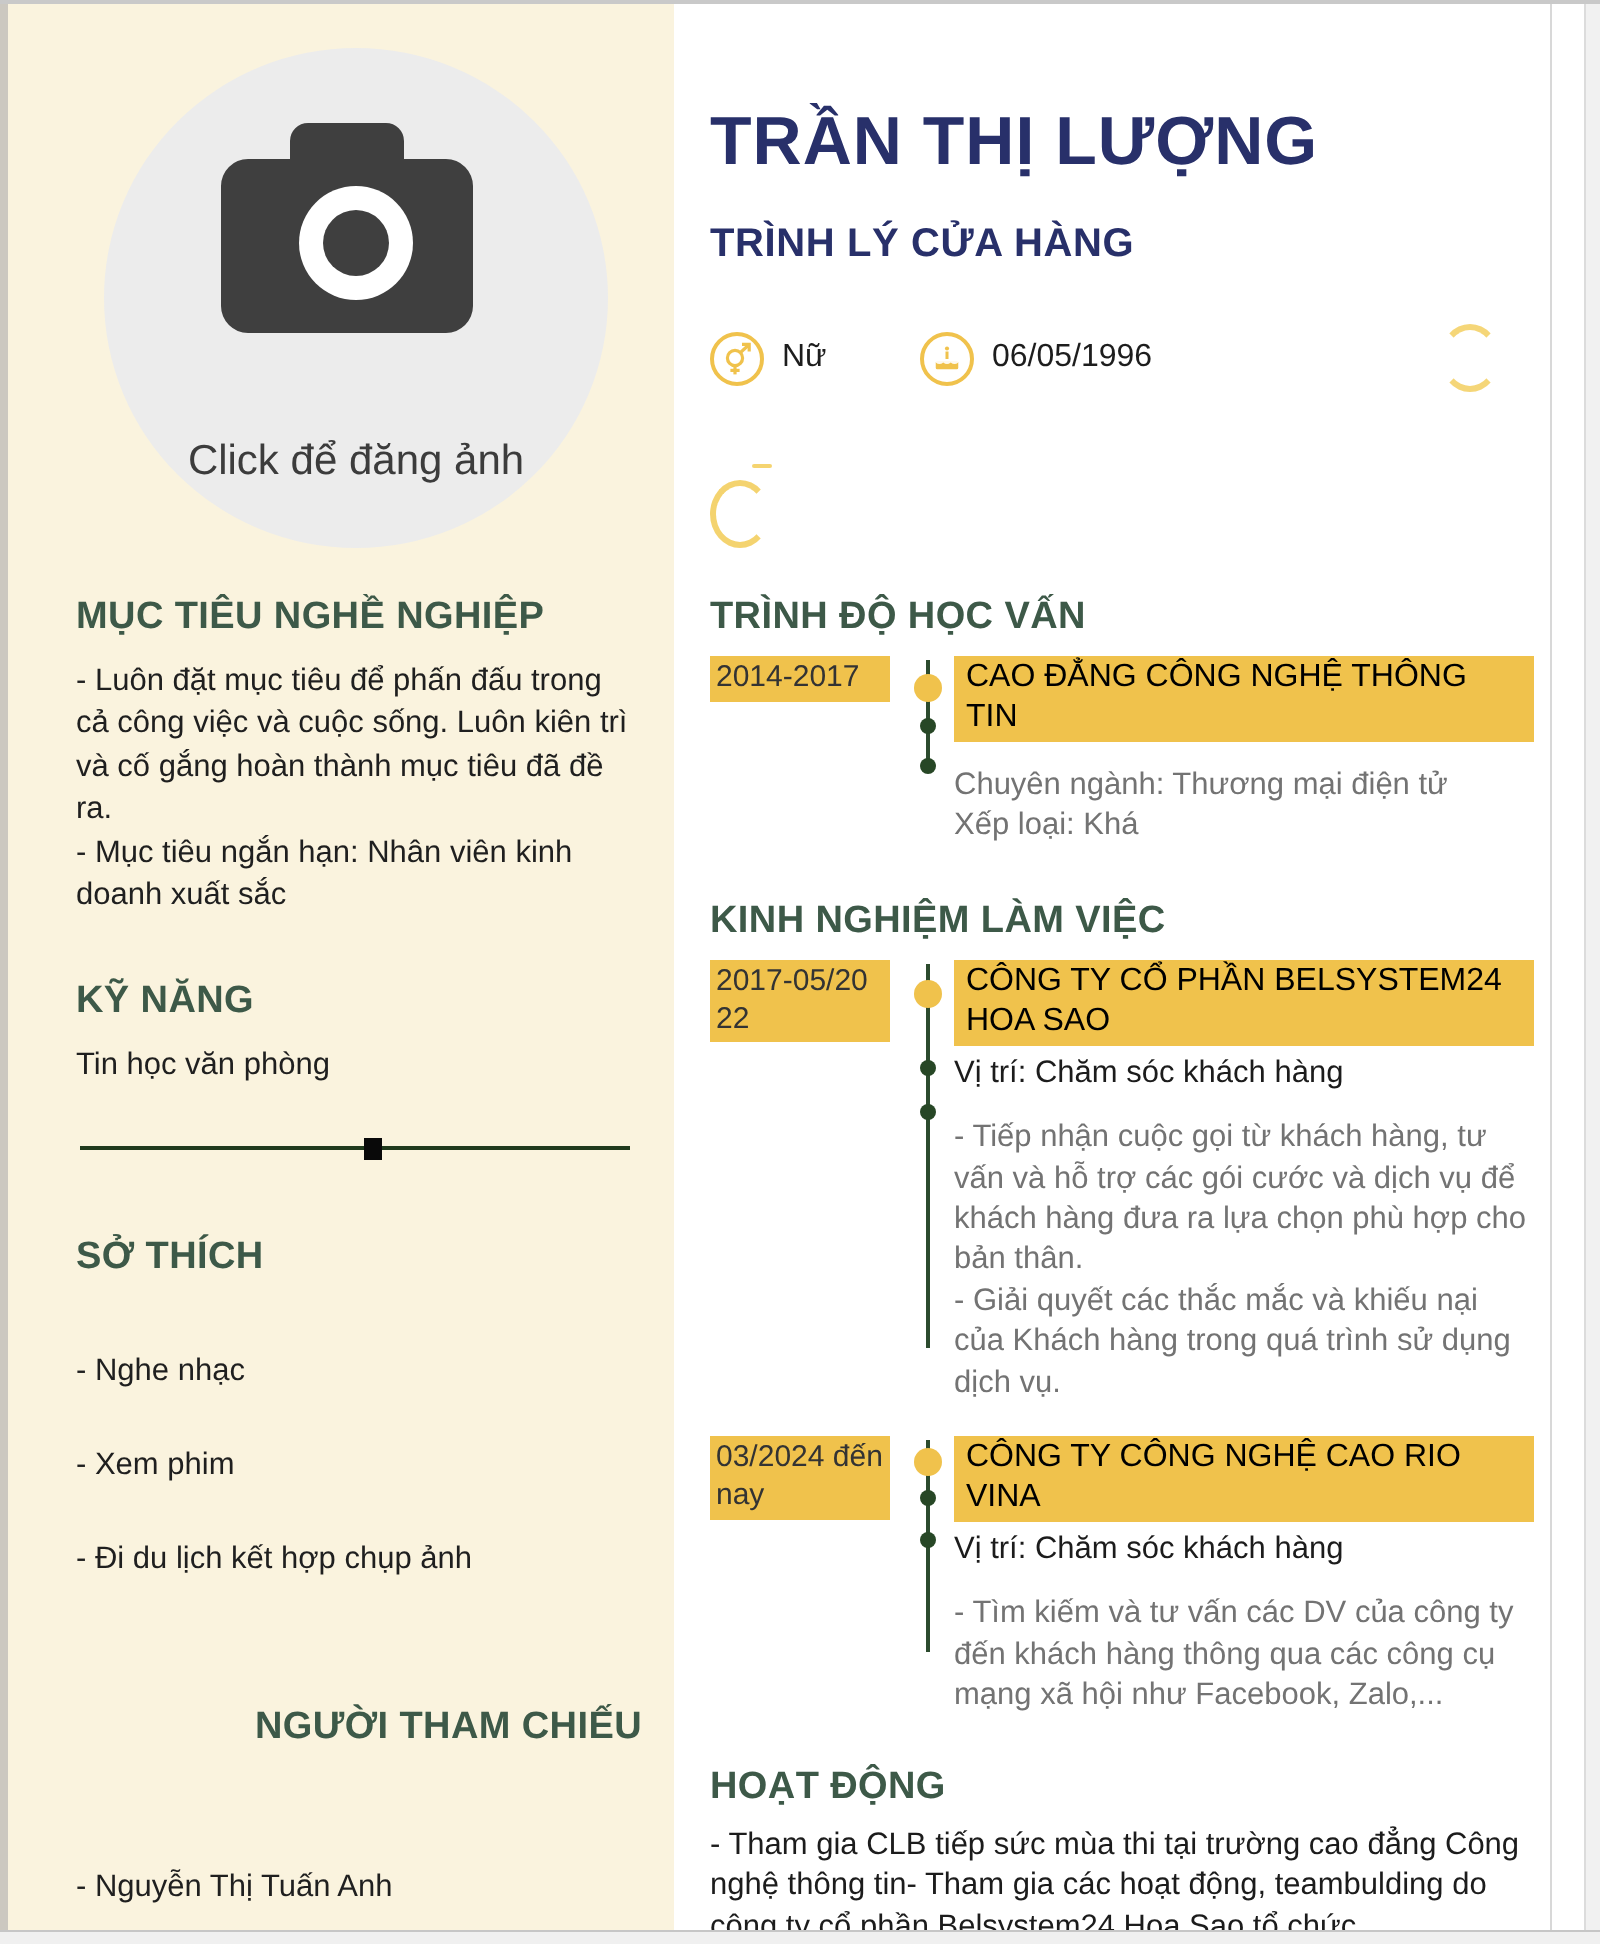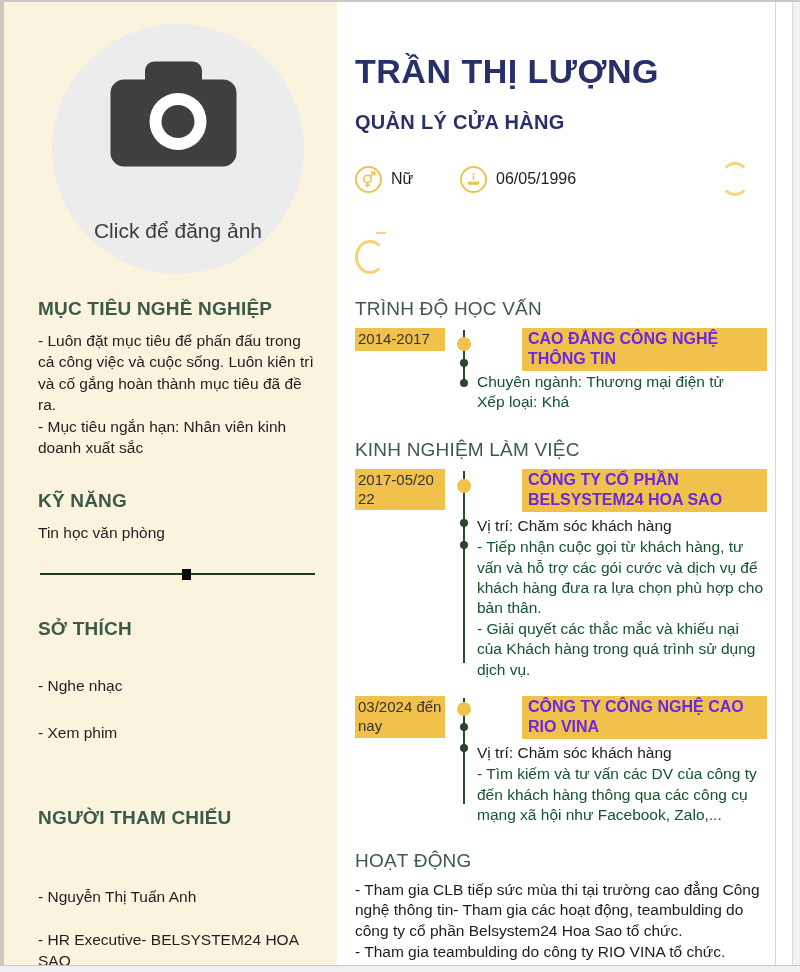--- a/index.html
+++ b/index.html
@@ -23,54 +23,54 @@
   .objective-title { margin-top:24px; }
   .objective-text { margin-top:10px; }
   .skills-title { margin-top:32px; }
   .skill-name { margin-top:10px; }
   .slider { position:relative; margin:24px 2px 0 2px; height:12px; }
   .slider-track { position:absolute; left:0; right:4px; top:5px; height:2.5px; background:#203a1c; }
   .slider-handle { position:absolute; left:142px; top:1px; width:9px; height:11px; background:#090909; cursor:pointer; }
   .hobbies-title { margin-top:38px; }
   .hobby-list { margin-top:10px; }
   .hobby-list div { margin-top:4px; }
-  .refs-title { margin-top:42px; }
+  .refs-title { margin-top:42px;text-align:right; }
   .ref-group-1 { margin-top:36px; }
 
   
   .main { position:absolute; left:337px; top:2px; width:438px; height:963px; background:#fff; padding:0 8px 0 18px; }
   .cv-name { margin-top:50px; font-size:34px; font-weight:bold; color:#28306a; letter-spacing:.5px; }
   .cv-job { margin-top:20px; font-size:20px; font-weight:bold; color:#28306a; letter-spacing:.3px; }
   .info-row { margin-top:28px; display:flex; }
   .info-item { display:flex; align-items:center; gap:9px; }
   .info-item.gender { width:105px; }
   .info-item.birthday { width:160px; }
   .icon-ring { width:27px; height:27px; border:2px solid #f0c24c; border-radius:50%; display:flex; align-items:center; justify-content:center; flex:0 0 auto; }
   .info-text { font-size:16px; color:#1d1d1d; }
   .partial-ring-1 { width:30px; height:34px; border:3px solid #f2c94c; border-left-color:transparent; border-right-color:transparent; border-radius:50%; opacity:.75; margin-left:100px; }
   .partial-wrap { position:relative; margin-top:36px; height:40px; }
   .partial-dash { position:absolute; left:21px; top:0; width:10px; height:2px; background:#f2c94c; border-radius:2px; opacity:.8; }
   .partial-ring-2 { position:absolute; left:0; top:8px; width:30px; height:34px; border:3px solid #f2c94c; border-right-color:transparent; border-radius:50%; opacity:.8; }
 
-  .m-title { font-size:19px; font-weight:normal; color:#3d5948; letter-spacing:.2px; }
+  .m-title { font-size:19px; font-weight:bold; color:#3d5948; letter-spacing:.2px; }
   .edu-title { margin-top:26px; }
   .exp-title { margin-top:26px; }
   .act-title { margin-top:24px; }
 
   .entry { display:grid; grid-template-columns:90px 32px 1fr; margin-top:8px; align-items:start; }
   .date-badge { background:#f0c24c; color:#333; font-size:15px; text-align:left; padding:2px 3px; word-break:break-all; line-height:1.25; }
   .tl { position:relative; height:100%; }
   .tl-line { position:absolute; left:18px; top:2px; width:2px; background:#2c4b2e; }
   .dot { position:absolute; border-radius:50%; }
   .dot-yellow { left:12px; width:14px; height:14px; background:#f0c24c; }
   .dot-green { left:15px; width:8px; height:8px; background:#274726; }
   .entry-body { }
-  .entry-company { background:#f0c24c; color:#6d28d9; font-weight:bold; font-size:16px; padding:1px 6px 2px 6px; line-height:1.25;margin-left:45px; }
+  .entry-company { background:#f0c24c; color:#000000; font-weight:normal; font-size:16px; padding:1px 6px 2px 6px; line-height:1.25; }
   .entry-position { font-size:15.5px; color:#1c1c1c; margin-top:4px; line-height:1.3; }
-  .entry-details { font-size:15.5px; color:#14532d; margin-top:1px; line-height:1.32; white-space:pre-line; }
+  .entry-details { font-size:15.5px; color:#737373; margin-top:12px; line-height:1.32; white-space:pre-line; }
   .act-text { margin-top:8px; font-size:15.5px; color:#1c1c1c; line-height:1.34; white-space:pre-line; }
 </style>
 </head>
 <body>
 
 <div class="page">
   <div class="top-border"></div>
   <div class="left-gutter"></div>
 
   <div class="sidebar">
@@ -94,34 +94,35 @@
     <div class="s-text skill-name">Tin học văn phòng</div>
     <div class="slider">
       <div class="slider-track"></div>
       <div class="slider-handle"></div>
     </div>
 
     <div class="s-title hobbies-title">SỞ THÍCH</div>
     <div class="s-text hobby-list">
       <div>- Nghe nhạc</div>
       <div>- Xem phim</div>
+      <div>- Đi du lịch kết hợp chụp ảnh</div>
     </div>
 
     <div class="s-title refs-title">NGƯỜI THAM CHIẾU</div>
     <div class="s-text ref-group-1">
       <div>- Nguyễn Thị Tuấn Anh</div>
       <div>- HR Executive- BELSYSTEM24 HOA SAO</div>
     </div>
 
   </div>
 
   <div class="main">
 
     <div class="cv-name">TRẦN THỊ LƯỢNG</div>
-    <div class="cv-job">QUẢN LÝ CỬA HÀNG</div>
+    <div class="cv-job">TRÌNH LÝ CỬA HÀNG</div>
 
     <div class="info-row">
       <div class="info-item gender">
         <span class="icon-ring">
           <svg width="15" height="17" viewBox="0 0 15 17">
             <g stroke="#f0c24c" stroke-width="1.6" fill="none">
               <circle cx="6.5" cy="8" r="3.8"></circle>
               <line x1="9.5" y1="5" x2="13.5" y2="1.4"></line>
               <path d="M10 1.2 h3.6 v3.6"></path>
               <line x1="6.5" y1="11.8" x2="6.5" y2="16.2"></line>

